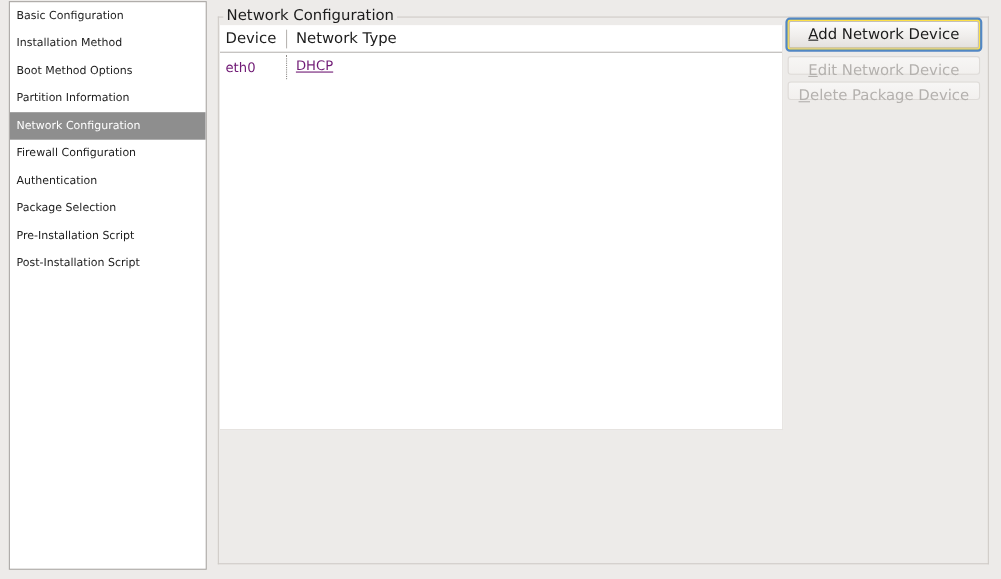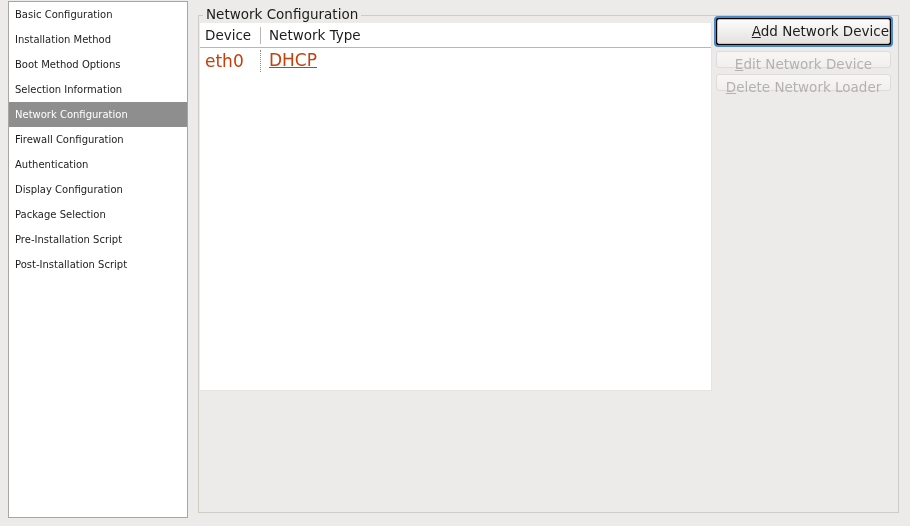--- a/index.html
+++ b/index.html
@@ -132,22 +132,22 @@
     padding-left: 8px;
     text-align: center;
   }
   .tr {
     display: flex;
     height: 25px;
     align-items: center;
     box-sizing: border-box;
   }
   .td {
-    font-size: 17px;
-    color: #c2410c;
+    font-size: 12px;
+    color: #701a75;
     line-height: 25px;
     white-space: nowrap;
     box-sizing: border-box;
   }
   .td-device {
     width: 61px;
     padding-left: 5px;
     height: 22px;
     line-height: 22px;
     border-right: 1px dotted #8e8b88;
@@ -184,22 +184,21 @@
   }
   .btn.focused {
     width: 179px;
     height: 31px;
     line-height: 25px;
     border: 2px solid #5187c4;
     border-radius: 4px;
     padding: 1px;
     margin-left: -2px;
     margin-bottom: 4px;
-    background: #000000;
-    text-align: right;
+    background: #fde047;
   }
   .btn.focused .btn-inner {
     display: block;
     width: 100%;
     height: 100%;
     box-sizing: border-box;
     border: 1px solid #c3bfbb;
     border-radius: 2px;
     background: linear-gradient(to bottom, #fbfbfa 0%, #f0eeec 55%, #e4e1de 100%);
     line-height: 23px;
@@ -220,33 +219,30 @@
   <div class="nav-item">
     <span>Basic Configuration</span>
   </div>
   <div class="nav-item">
     <span>Installation Method</span>
   </div>
   <div class="nav-item">
     <span>Boot Method Options</span>
   </div>
   <div class="nav-item">
-    <span>Selection Information</span>
+    <span>Partition Information</span>
   </div>
   <div class="nav-item selected">
     <span>Network Configuration</span>
   </div>
   <div class="nav-item">
     <span>Firewall Configuration</span>
   </div>
   <div class="nav-item">
     <span>Authentication</span>
-  </div>
-  <div class="nav-item">
-    <span>Display Configuration</span>
   </div>
   <div class="nav-item">
     <span>Package Selection</span>
   </div>
   <div class="nav-item">
     <span>Pre-Installation Script</span>
   </div>
   <div class="nav-item">
     <span>Post-Installation Script</span>
   </div>
@@ -267,15 +263,15 @@
       <div class="td td-device">eth0</div>
       <div class="td td-type">DHCP</div>
     </div>
   </div>
 
   <div id="button-col">
     <button class="btn focused">
       <span class="btn-inner"><span class="mnemonic">A</span><span>dd Network Device</span></span>
     </button>
     <button class="btn disabled"><span class="mnemonic">E</span><span>dit Network Device</span></button>
-    <button class="btn disabled"><span class="mnemonic">D</span><span>elete Network Loader</span></button>
+    <button class="btn disabled"><span class="mnemonic">D</span><span>elete Package Device</span></button>
   </div>
 </div>
 
 </body></html>

